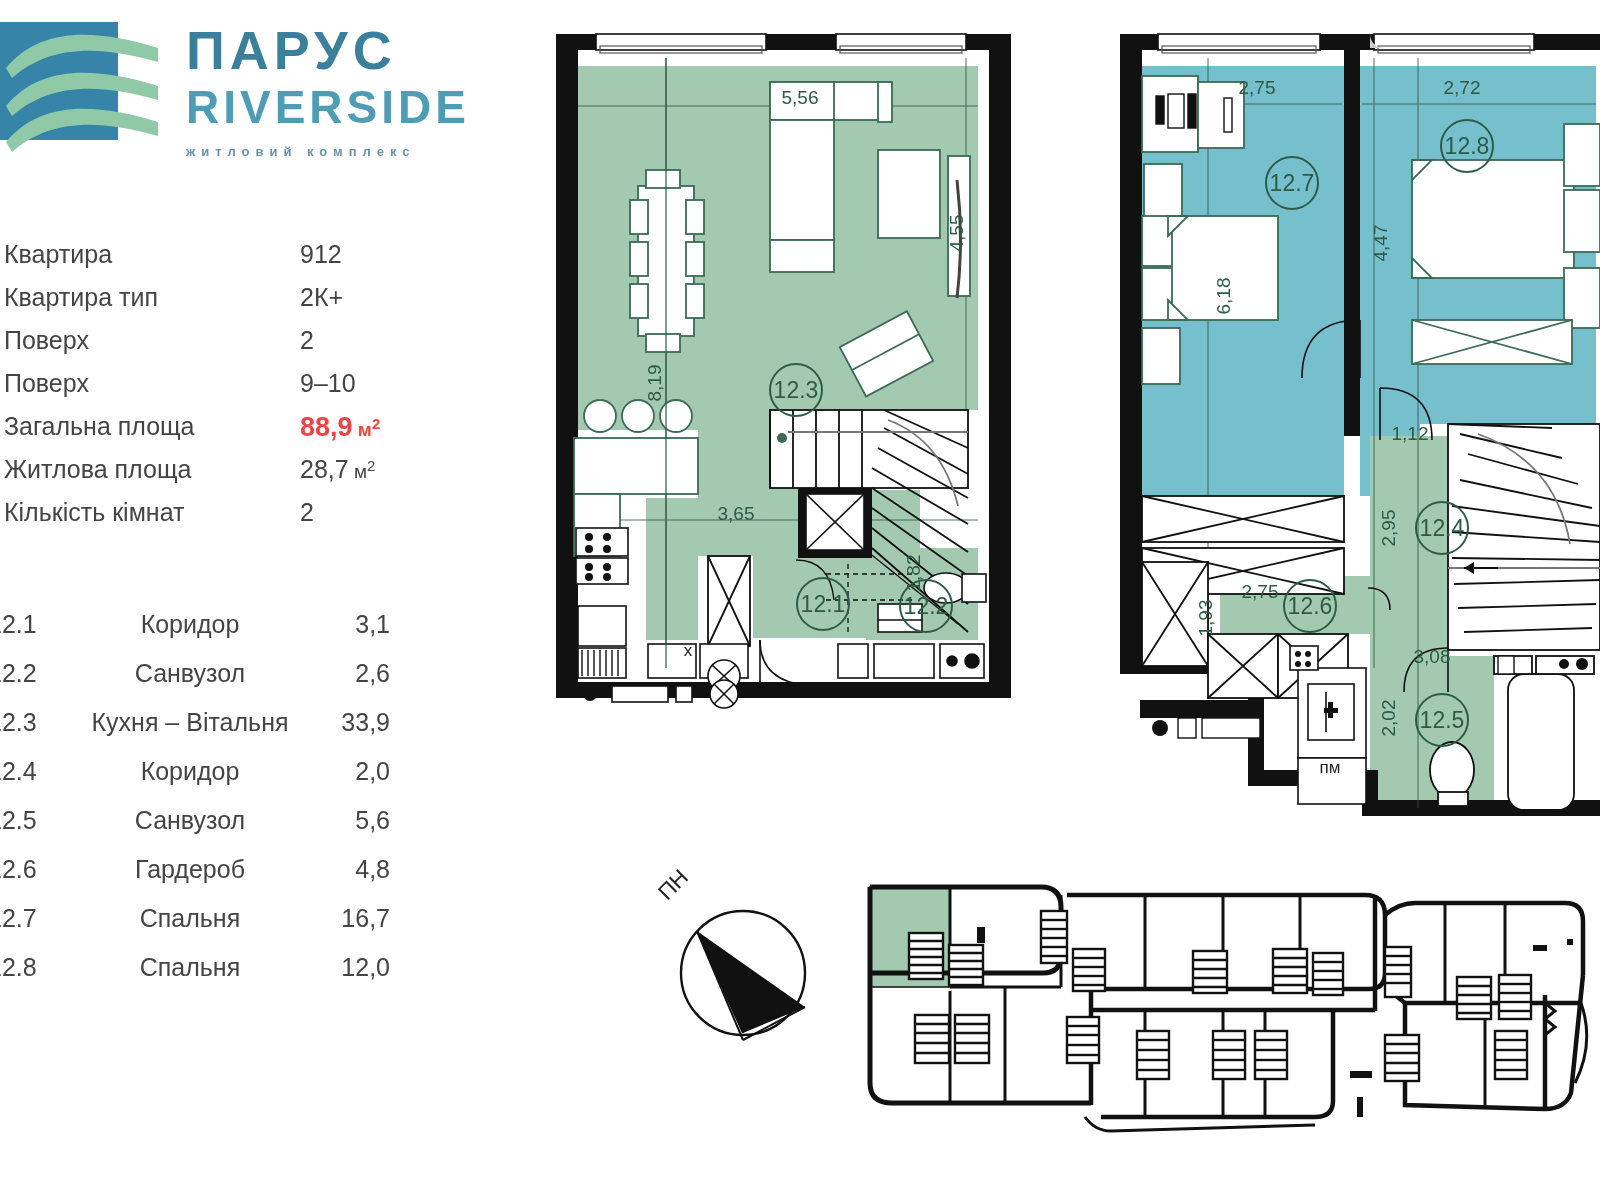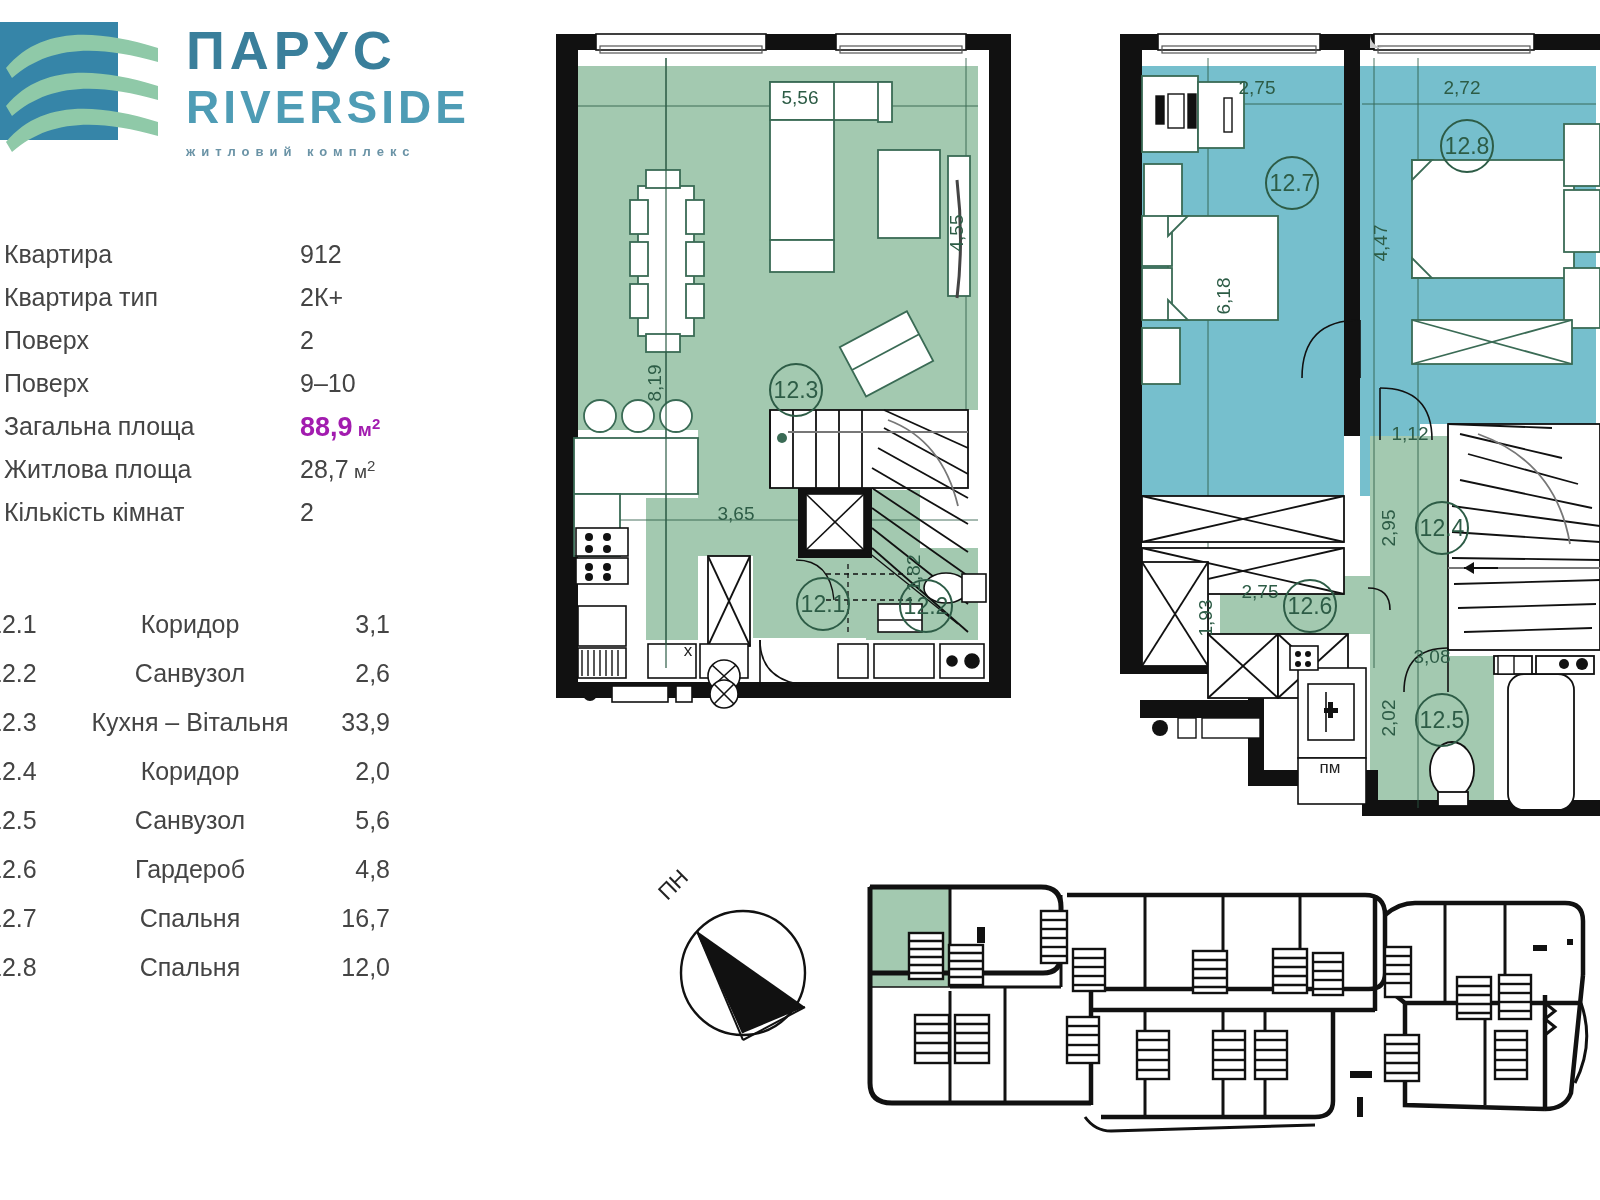--- a/index.html
+++ b/index.html
@@ -19,21 +19,21 @@
   #logo-sub1 { position:absolute; left:186px; top:60px; font-size:46px; font-weight:bold;
     letter-spacing:4px; color:#4e9cb5; line-height:50px; }
   #logo-sub2 { position:absolute; left:186px; top:122px; font-size:13px; font-weight:bold;
     letter-spacing:6px; color:#6a93a6; }
 
   
   #spec { position:absolute; left:0px; top:240px; width:420px; }
   .spec-row { position:relative; height:43px; font-size:25px; color:#444; }
   .spec-label { position:absolute; left:4px; top:0px; white-space:nowrap;text-align:center; }
   .spec-value { position:absolute; left:300px; top:0px; white-space:nowrap; }
-  .spec-value.bold { font-weight:bold; color:#a21caf; font-size:27px; }
+  .spec-value.bold { font-weight:bold; color:#ef4444; font-size:27px; }
   .sup { font-size:15px; vertical-align:super; }
   .unit { font-size:19px; }
 
   
   #rooms { position:absolute; left:0px; top:610px; width:400px; }
   .room-row { position:relative; height:49px; font-size:25px; color:#444; }
   .room-num { position:absolute; left:-12px; top:0; width:60px; text-align:left; }
   .room-name { position:absolute; left:40px; top:0; width:300px; text-align:center; white-space:nowrap; }
   .room-area { position:absolute; left:300px; top:0; width:90px; text-align:right; }
 

